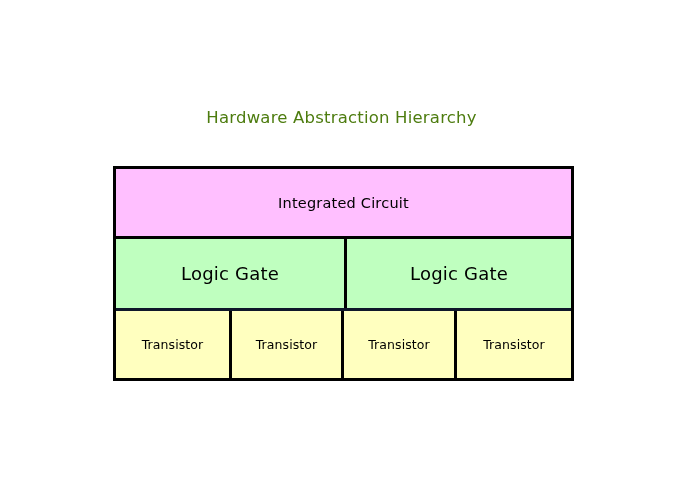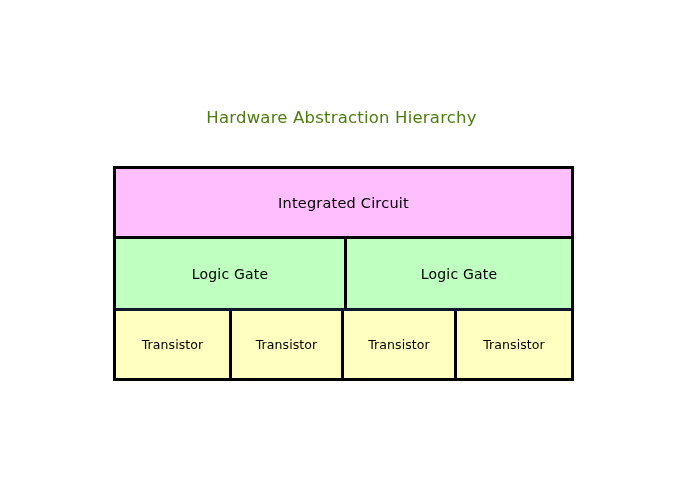--- a/index.html
+++ b/index.html
@@ -81,21 +81,21 @@
   .node-ic {
     background: #ffbfff;
     font-size: 14.5px;
     font-weight: 500;
     letter-spacing: 0.2px;
     flex: 1 1 100%;
   }
 
   .node-gate {
     background: #bfffbf;
-    font-size: 14px;
+    font-size: 18px;
     font-weight: 500;
     letter-spacing: 0.2px;
   }
   .node-gate.gate-0 { flex: 0 0 228px; }
   .node-gate.gate-1 { flex: 1 1 auto; }
 
   .node-trans {
     background: #ffffbf;
     font-size: 12.5px;
     font-weight: 500;

